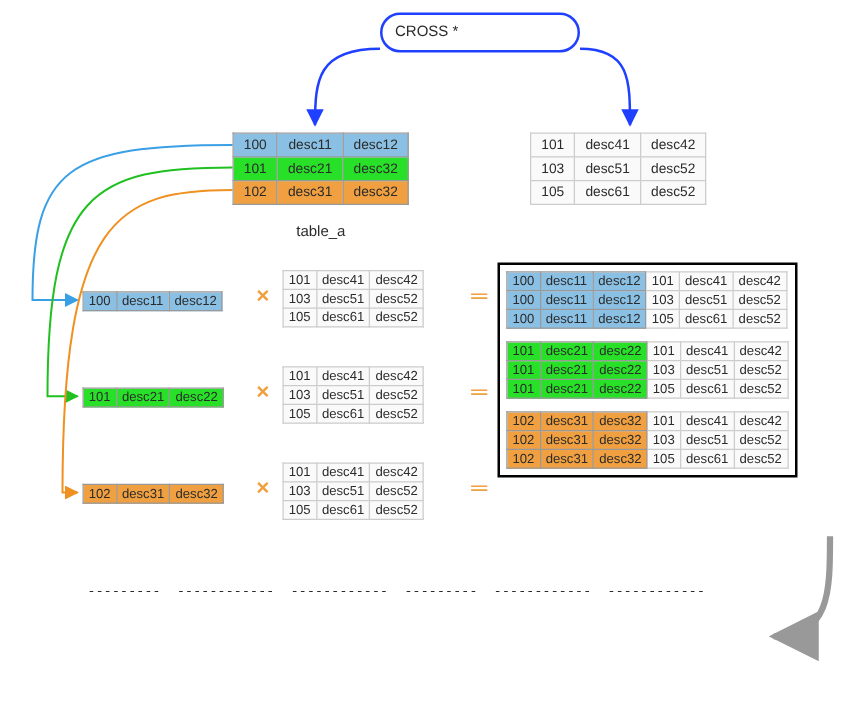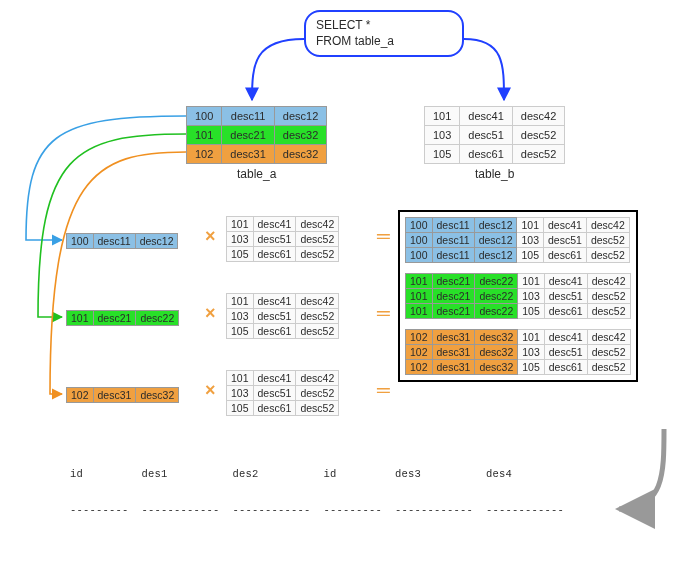--- a/index.html
+++ b/index.html
@@ -37,21 +37,21 @@
   table.tbl td {
     border: 1px solid #999;
     padding: 2px 5px;
     text-align: center;
     background: #fafafa;
   }
   table.tbl.big td { padding: 3px 8px; }
   .cap {
     text-align: center;
     font-size: 12px;
-    padding-top: 3px;
+    padding-top: 14px;
   }
 
   
   .row-blue td   { background: #8bc0e5 !important; }
   .row-green td  { background: #28e028 !important; }
   .row-orange td { background: #f0a040 !important; }
 
   
   .wrap { position: absolute; }
   .table-a { left: 182px; top: 102px; }
@@ -115,22 +115,21 @@
     line-height: 1.15;
     letter-spacing: 0.2px;
   }
 </style>
 </head>
 <body>
 
 <div class="canvas">
 
   <div class="sqlbox">
-    <div class="sql-line">SELECT *</div>
-    <div class="sql-line">FROM table_a</div>
+    <div class="sql-line">CROSS *</div>
   </div>
 
   <div class="wrap table-a">
     <table class="tbl big">
       <tbody>
           <tr class="row-blue">
             <td>100</td>
             <td>desc11</td>
             <td>desc12</td>
           </tr>
@@ -162,21 +161,20 @@
             <td>desc51</td>
             <td>desc52</td>
           </tr>
       <tr>
             <td>105</td>
             <td>desc61</td>
             <td>desc52</td>
           </tr>
     </tbody>
       </table>
-    <div class="cap">table_b</div>
   </div>
 
   <div class="srow srow1">
     <table class="tbl">
         <tbody>
           <tr class="row-blue">
             <td>100</td>
             <td>desc11</td>
             <td>desc12</td>
           </tr>
@@ -364,21 +362,20 @@
               <td class="plain" style="background: rgb(250, 250, 250); border-color: rgb(204, 204, 204);">105</td>
               <td class="plain" style="background: rgb(250, 250, 250); border-color: rgb(204, 204, 204);">desc61</td>
               <td class="plain" style="background: rgb(250, 250, 250); border-color: rgb(204, 204, 204);">desc52</td>
             </tr>
       </tbody>
         </table>
     </div>
   </div>
 
   <div class="output">
-    <div>id         des1          des2          id         des3          des4</div>
     <div>---------  ------------  ------------  ---------  ------------  ------------</div>
     
     
     
     
     
     
     
     
   </div>

